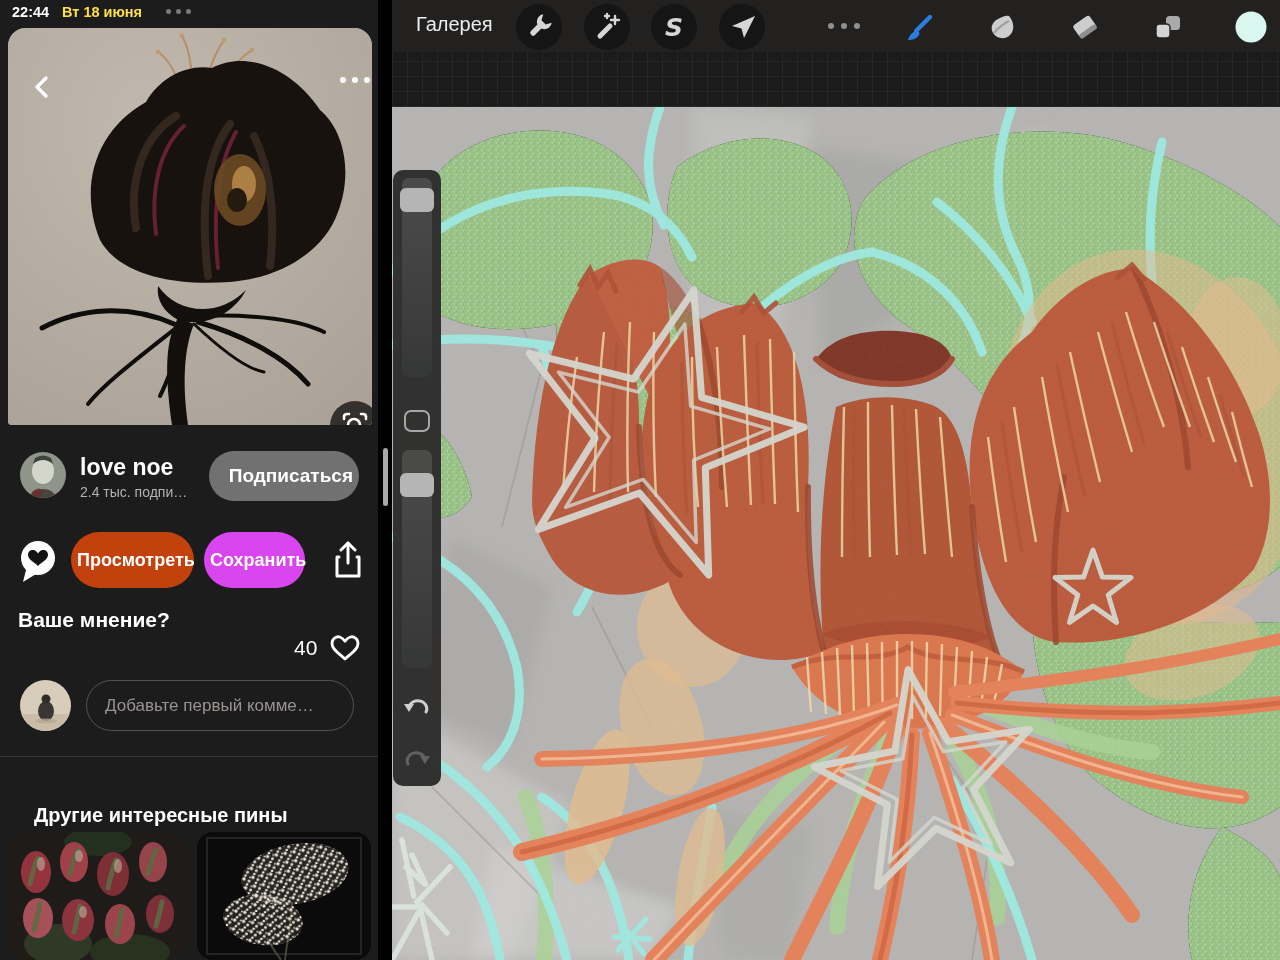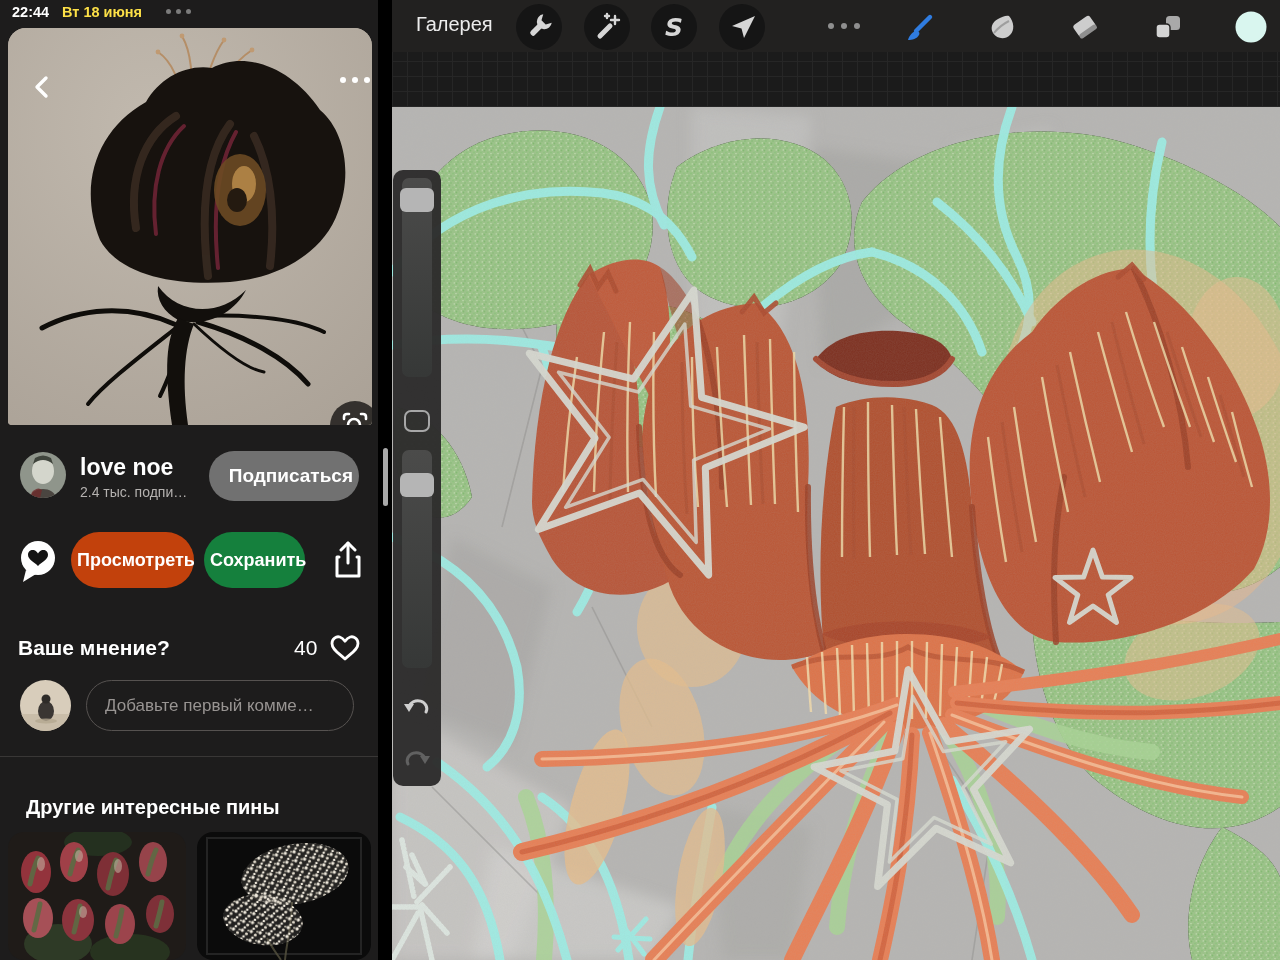--- a/index.html
+++ b/index.html
@@ -20,23 +20,23 @@
   .user-row{position:absolute;left:0;top:448px;width:378px;height:56px;}
   .avatar{border-radius:50%;overflow:hidden;display:block;}
   .u-avatar{position:absolute;left:20px;top:4px;width:46px;height:46px;}
   .u-name{position:absolute;left:80px;top:6px;font-size:23px;font-weight:bold;color:#fff;}
   .u-foll{position:absolute;left:80px;top:36px;font-size:14px;color:#b5b2b0;}
   .pill{border:none;border-radius:28px;color:#fff;cursor:pointer;font-family:inherit;text-align:right;}
   .follow-btn{position:absolute;left:209px;top:3px;width:150px;height:50px;background:#717171;font-size:19px;font-weight:bold;}
   .action-row{position:absolute;left:0;top:530px;width:378px;height:60px;}
   .bubble-ic{position:absolute;left:16px;top:8px;}
   .view-btn{position:absolute;left:71px;top:2px;width:123px;height:56px;background:#c2410c;font-size:18px;font-weight:bold;}
-  .save-btn{position:absolute;left:204px;top:2px;width:101px;height:56px;background:#15803d;font-size:18px;font-weight:bold;}
+  .save-btn{position:absolute;left:204px;top:2px;width:101px;height:56px;background:#d946ef;font-size:18px;font-weight:bold;}
   .share-btn{position:absolute;left:326px;top:10px;width:36px;height:40px;background:none;border:none;cursor:pointer;}
-  .opinion-label{position:absolute;left:18px;top:636px;font-size:21px;font-weight:bold;color:#fff;}
+  .opinion-label{position:absolute;left:18px;top:608px;font-size:21px;font-weight:bold;color:#fff;}
   .like-count{position:absolute;left:294px;top:636px;font-size:21px;color:#fff;}
   .like-heart{position:absolute;left:328px;top:632px;}
   .c-avatar{position:absolute;left:20px;top:680px;width:51px;height:51px;}
   .comment-input{position:absolute;left:86px;top:680px;width:268px;height:51px;border-radius:26px;
     border:1.5px solid #565250;background:transparent;color:#ddd;font-size:17px;padding:16px 18px;box-sizing:border-box;font-family:inherit;}
   .comment-input::placeholder{color:#989492;}
   .divider{position:absolute;left:0;top:756px;width:378px;height:1px;background:#393736;}
   .related-title{position:absolute;left:18px;top:788px;font-size:20px;font-weight:bold;color:#fff;}
   .thumb{position:absolute;top:832px;border-radius:16px;overflow:hidden;cursor:pointer;}
   .thumb1{left:8px;width:178px;height:128px;}
@@ -195,21 +195,21 @@
     <svg class="avatar c-avatar" viewBox="0 0 51 51">
       <rect width="51" height="51" fill="#d8cdbb"></rect>
       <rect y="34" width="51" height="17" fill="#c9bda9"></rect>
       <ellipse cx="26" cy="31" rx="8" ry="10" fill="#3a3633"></ellipse>
       <circle cx="26" cy="19" r="4.5" fill="#2e2b28"></circle>
       <ellipse cx="26" cy="41" rx="11" ry="2.5" fill="#b4a890" opacity=".8"></ellipse>
     </svg>
     <input class="comment-input" placeholder="Добавьте первый комме…" style="">
 
     <div class="divider"></div>
-    <h3 class="related-title" style="margin:8px">Другие интересные пины</h3>
+    <h3 class="related-title" style="margin:16px">Другие интересные пины</h3>
 
     <div class="thumb thumb1">
       <svg width="178" height="128" viewBox="0 0 178 128">
         <rect width="178" height="128" fill="#1f1b18"></rect>
         <ellipse cx="50" cy="112" rx="34" ry="20" fill="#2e3a26"></ellipse>
         <ellipse cx="122" cy="120" rx="40" ry="18" fill="#27331f"></ellipse>
         <ellipse cx="90" cy="10" rx="34" ry="14" fill="#24301f"></ellipse>
         <g>
           <ellipse cx="28" cy="40" rx="15" ry="21" fill="#93333c"></ellipse>
           <ellipse cx="66" cy="30" rx="14" ry="20" fill="#a04048"></ellipse>

